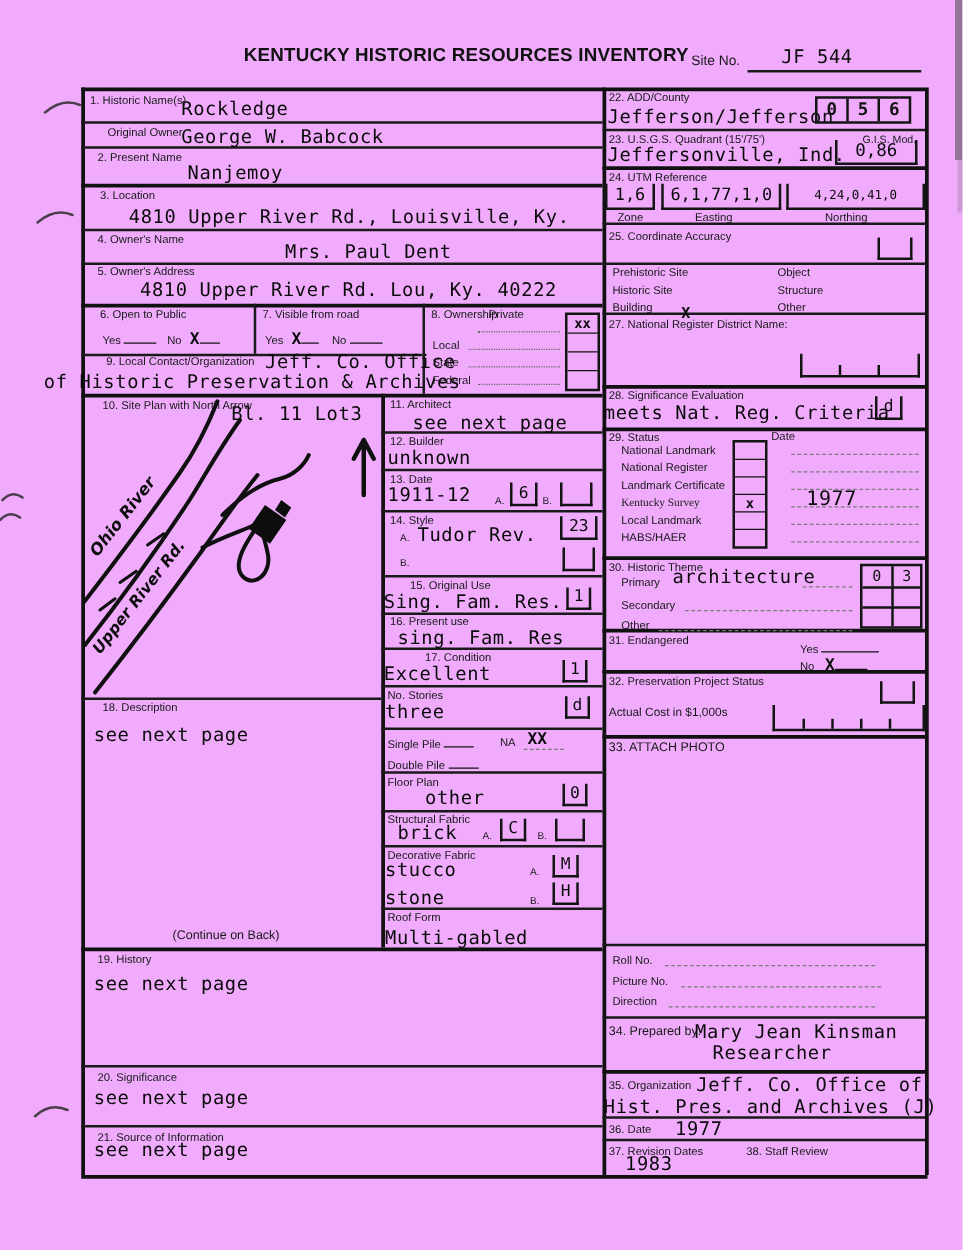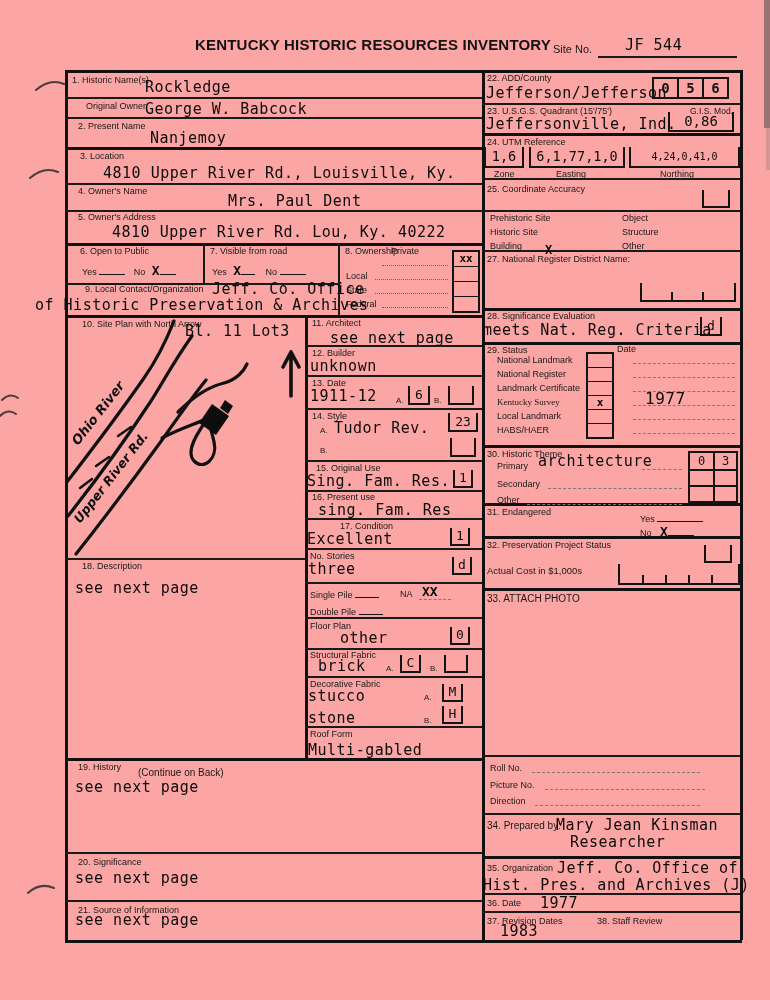--- a/index.html
+++ b/index.html
@@ -1,16 +1,16 @@
 <!DOCTYPE html>
 <html><head>
 <meta charset="utf-8">
 <style>
   html,body{margin:0;padding:0;background:#e9e9e6;}
-  .page{position:relative;width:770px;height:1000px;background:#fca5a5;overflow:hidden;
+  .page{position:relative;width:770px;height:1000px;background:#f0abfc;overflow:hidden;
         font-family:"Liberation Sans",sans-serif;color:#121212;}
   .abs{position:absolute;white-space:nowrap;}
   .lbl{font-size:9px;color:#181818;}
   .lbl-md{font-size:10px;color:#181818;}
   .ttl{font-size:15px;font-weight:bold;letter-spacing:.2px;}
   .typed{font-family:"DejaVu Sans Mono","Liberation Mono",monospace;font-size:13px;color:#0b0b0b;letter-spacing:.5px;}
   .typed-lg{font-size:15px;}
   .mk{font-family:"DejaVu Sans Mono","Liberation Mono",monospace;font-weight:bold;font-size:13px;color:#0b0b0b;}
   .hl{position:absolute;background:#1a1a1a;height:1.5px;}
   .hl2{position:absolute;background:#111;height:2.5px;}
@@ -172,21 +172,21 @@
   <div class="abs lbl" style="left:434px;top:396px;font-size:8px;">B.</div>
   <div class="cbox" style="left:448px;top:386px;width:22px;height:17px;"></div>
 
   <div class="abs lbl" style="left:312px;top:411px;">14. Style</div>
   <div class="abs lbl" style="left:320px;top:426px;font-size:8px;">A.</div>
   <div class="abs typed typed-lg" style="left:334px;top:419px;">Tudor Rev.</div>
   <div class="cbox" style="left:448px;top:413px;width:26px;height:17px;line-height:17px;">23</div>
   <div class="abs lbl" style="left:320px;top:446px;font-size:8px;">B.</div>
   <div class="cbox" style="left:450px;top:438px;width:22px;height:17px;"></div>
 
-  <div class="abs lbl" style="left:316px;top:463px;">15. Original Use</div>
+  <div class="abs lbl" style="left:328px;top:463px;">15. Original Use</div>
   <div class="abs typed typed-lg" style="left:307px;top:472px;">Sing. Fam. Res.</div>
   <div class="cbox" style="left:453px;top:470px;width:16px;height:16px;line-height:16px;">1</div>
   <div class="abs lbl" style="left:312px;top:492px;">16. Present use</div>
   <div class="abs typed typed-lg" style="left:318px;top:501px;">sing. Fam. Res</div>
   <div class="abs lbl" style="left:312px;top:521px;margin-left:28px;">17. Condition</div>
   <div class="abs typed typed-lg" style="left:307px;top:530px;">Excellent</div>
   <div class="cbox" style="left:450px;top:528px;width:16px;height:16px;line-height:16px;">1</div>
 
   <div class="abs lbl" style="left:310px;top:551px;">No. Stories</div>
   <div class="abs typed typed-lg" style="left:308px;top:560px;">three</div>
@@ -215,21 +215,21 @@
   <div class="cbox" style="left:442px;top:684px;width:17px;height:16px;line-height:16px;">M</div>
   <div class="abs typed typed-lg" style="left:308px;top:709px;">stone</div>
   <div class="abs lbl" style="left:424px;top:716px;font-size:8px;">B.</div>
   <div class="cbox" style="left:442px;top:706px;width:17px;height:16px;line-height:16px;">H</div>
 
   <div class="abs lbl" style="left:310px;top:729px;">Roof Form</div>
   <div class="abs typed typed-lg" style="left:308px;top:741px;">Multi-gabled</div>
 
   <div class="abs lbl" style="left:82px;top:561px;">18. Description</div>
   <div class="abs typed typed-lg" style="left:75px;top:579px;">see next page</div>
-  <div class="abs lbl-md" style="left:138px;top:743px;margin-top:24px;">(Continue on Back)</div>
+  <div class="abs lbl-md" style="left:138px;top:743px;">(Continue on Back)</div>
   <div class="abs lbl" style="left:78px;top:762px;">19. History</div>
   <div class="abs typed typed-lg" style="left:75px;top:778px;">see next page</div>
   <div class="abs lbl" style="left:78px;top:857px;">20. Significance</div>
   <div class="abs typed typed-lg" style="left:75px;top:869px;">see next page</div>
   <div class="abs lbl" style="left:78px;top:905px;">21. Source of Information</div>
   <div class="abs typed typed-lg" style="left:75px;top:911px;">see next page</div>
 
   <div class="abs lbl" style="left:487px;top:73px;">22. ADD/County</div>
   <div class="abs typed typed-lg" style="left:486px;top:84px;">Jefferson/Jefferson</div>
   <div class="codeflex" style="left:652px;top:77px;">

